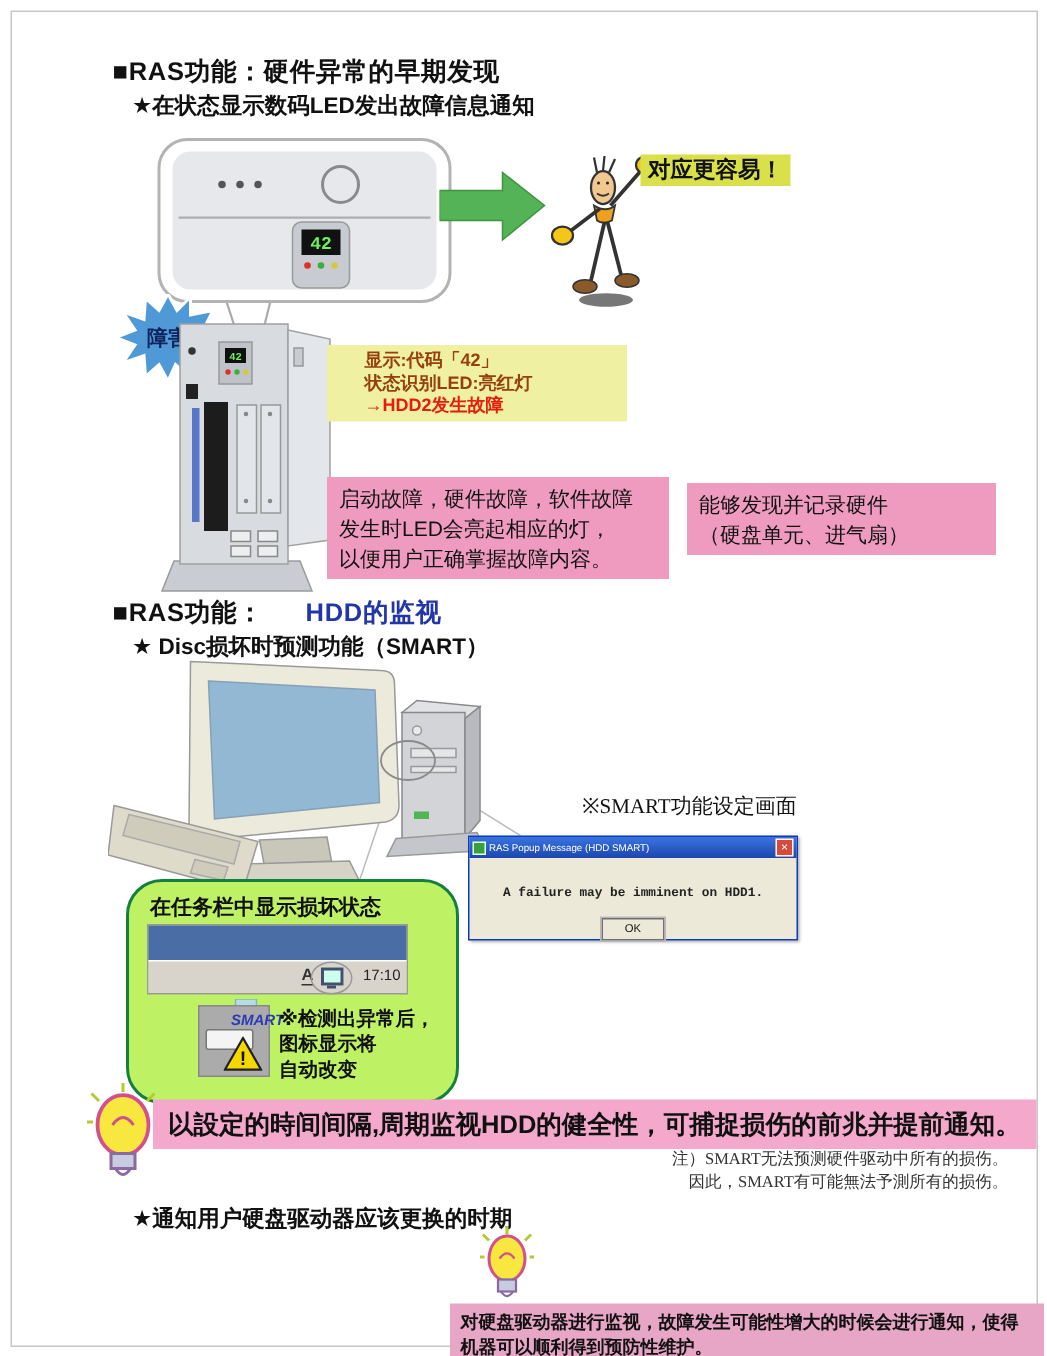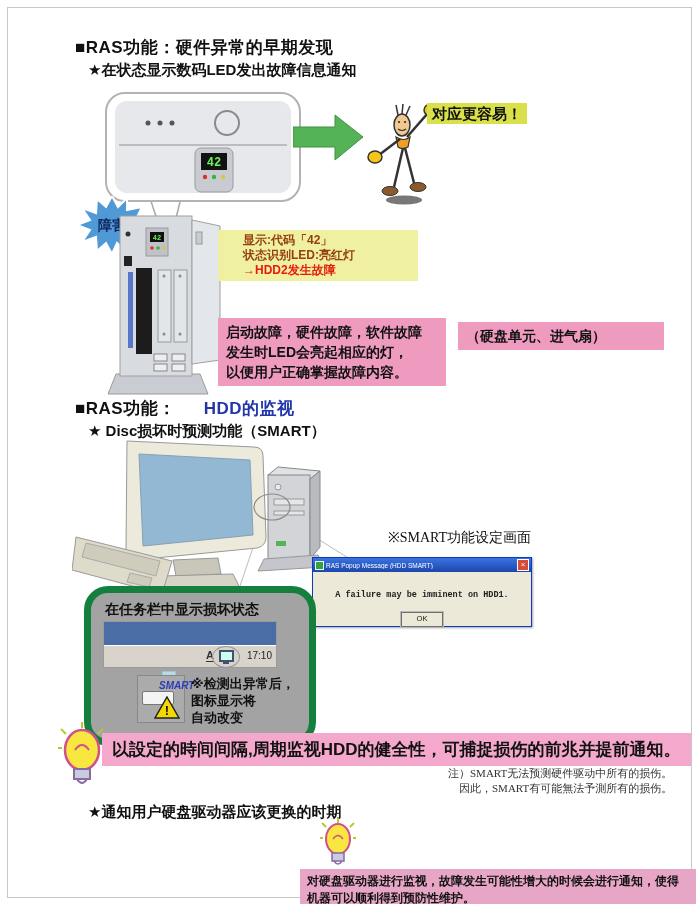--- a/index.html
+++ b/index.html
@@ -7,28 +7,28 @@
         font-family:"Liberation Sans","DejaVu Sans",sans-serif;color:#111;}
   .abs{position:absolute;}
   .frame{position:absolute;left:7px;top:7px;width:683px;height:889px;border:1px solid #c6c6c6;pointer-events:none;}
   .h1{font-size:17px;font-weight:bold;letter-spacing:.5px;}
   .h2{font-size:15px;font-weight:bold;}
   .hl-blue{color:#2236a8;padding-left:28px;}
   .ycall{background:#d9e049;display:inline-block;padding:1px 5px;font-size:15px;font-weight:bold;line-height:19px;}
   .codebox{background:#eff0a2;padding:3px 25px;font-size:12px;font-weight:bold;line-height:15px;}
   .codebox .c1{color:#96400e;}
   .codebox .c3{color:#e81c0c;}
-  .pinkbox{background:#ef9bc0;padding:4px 8px;font-size:14px;font-weight:bold;line-height:20px;color:#111;}
+  .pinkbox{background:#ef9bc0;padding:4px 8px;font-size:14px;font-weight:normal;line-height:20px;color:#111;}
   .banner{background:#f3a8cc;padding:5px 10px;font-size:17px;font-weight:bold;white-space:nowrap;}
   .pinkbottom{background:#e7a6c6;padding:4px 7px;font-size:12px;font-weight:bold;line-height:17px;margin-top:16px;}
   .serifnote{font-family:"Liberation Serif","DejaVu Serif",serif;font-size:11px;line-height:15px;color:#333;text-align:right;}
   .caption-serif{font-family:"Liberation Serif","DejaVu Serif",serif;font-size:14px;color:#111;}
   .bubble{background:#fff;border:2px solid #b3b3b3;border-radius:20px;}
   .panel{position:absolute;left:8px;top:7px;right:8px;bottom:7px;background:#e6e8ec;border-radius:12px;}
-  .callout-round{background:#a3a3a3;border:7px solid #15803d;border-radius:24px;}
+  .callout-round{background:#bef264;border:2px solid #15803d;border-radius:24px;}
   .callout-title{font-size:14px;font-weight:bold;}
   .tasknote{font-size:13px;font-weight:bold;line-height:17px;}
   
   .xpdlg{background:#ece9d8;border:1px solid #0a3cc0;box-shadow:1px 1px 2px rgba(0,0,0,.35);}
   .xptitle{height:14px;background:linear-gradient(180deg,#3a74e0,#1c46ad);display:flex;align-items:center;padding:0 2px;}
   .xptitle .txt{color:#fff;font-size:6.5px;flex:1;white-space:nowrap;overflow:hidden;margin-left:2px;}
   .xpclose{width:10px;height:10px;background:#d64c3a;border:1px solid #fff;color:#fff;font-size:8px;line-height:9px;text-align:center;}
   .xpicon{width:7px;height:7px;background:#3aa13a;border:1px solid #dfe;}
   .xpmsg{font-family:"Liberation Mono","DejaVu Sans Mono",monospace;font-size:8.5px;font-weight:bold;color:#222;text-align:center;margin-top:18px;}
   .xpok{width:40px;height:13px;margin:12px auto 0;background:#ece9d8;border:1px solid #707070;outline:1px solid #b9b9b9;
@@ -147,20 +147,21 @@
     <div class="c1">状态识别LED:亮红灯</div>
     <div class="c3">→HDD2发生故障</div>
   </div>
 
   <div class="abs pinkbox" style="left:218px;top:318px;width:212px;">
     <div>启动故障，硬件故障，软件故障</div>
     <div>发生时LED会亮起相应的灯，</div>
     <div>以便用户正确掌握故障内容。</div>
   </div>
   <div class="abs pinkbox" style="left:458px;top:322px;width:190px;">
+    <div>能够发现并记录硬件</div>
     <div>（硬盘单元、进气扇）</div>
   </div>
 
   <div class="abs h1" style="left:75px;top:397px;">
     <span>■RAS功能：</span><span class="hl-blue">HDD的监视</span>
   </div>
   <div class="abs h2" style="left:88px;top:422px;">★ Disc损坏时预测功能（SMART）</div>
 
   <svg class="abs" style="left:72px;top:437px;" width="256" height="162">
     <path d="M55,4 L182,10 Q191,10 191,19 L194,100 Q194,109 185,111 L63,123 Q54,123 54,114 Z" fill="#eceadb" stroke="#999"></path>

